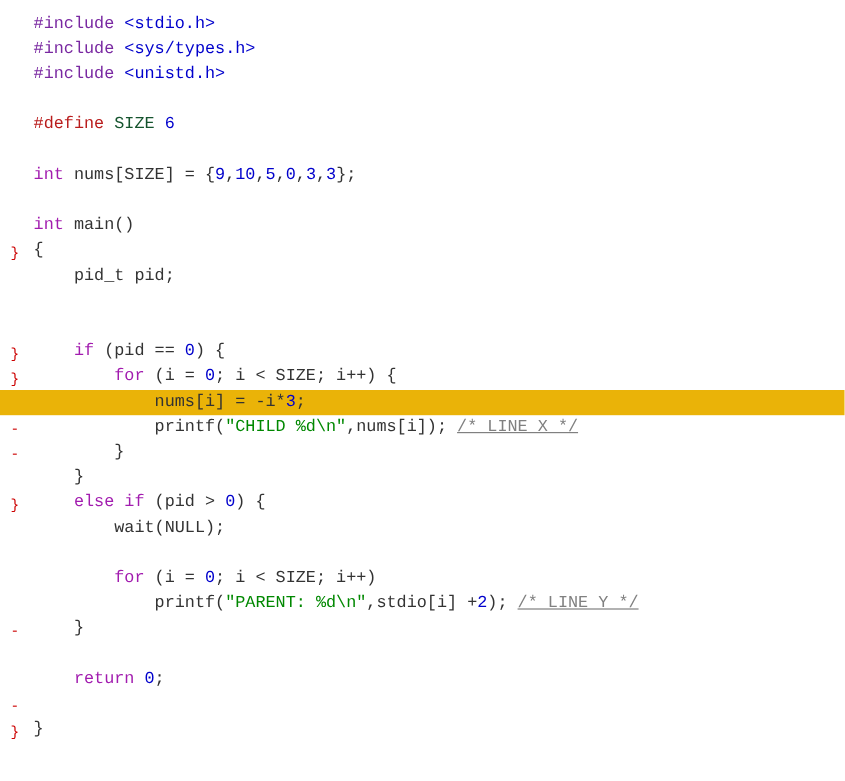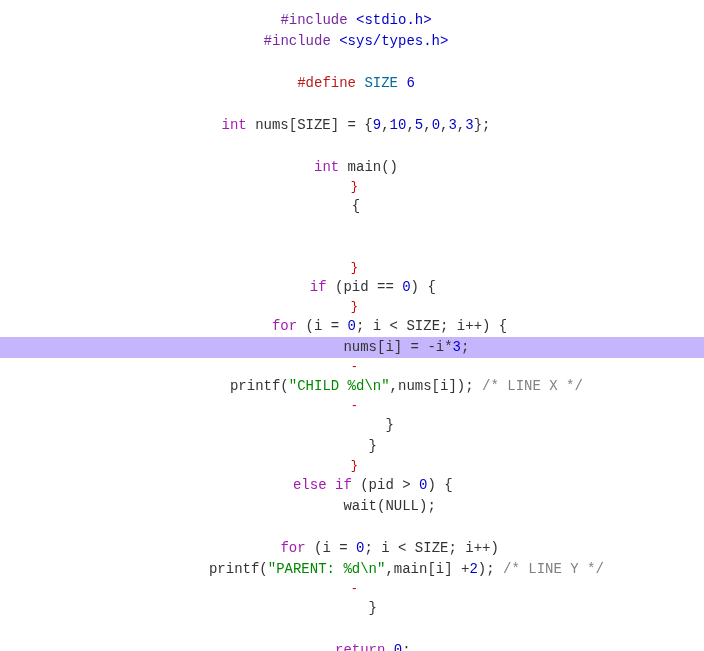--- a/index.html
+++ b/index.html
@@ -12,27 +12,26 @@
     }
     .code-container {
       width: 704px;
       min-height: 651px;
       background: #ffffff;
       padding: 10px 0;
       overflow: auto;
     }
     .line {
       display: flex;
-      align-items: center;
+      align-items: flex-end;
       min-height: 21px;
       position: relative;
-      flex-direction: column;
     }
     .line.highlighted {
-      background-color: #c4b5fd;
+      background-color: #eab308;
     }
     .line-gutter {
       width: 20px;
       min-width: 20px;
       display: flex;
       align-items: center;
       justify-content: flex-end;
       padding-right: 4px;
       color: #cc0000;
       font-size: 12px;
@@ -41,38 +40,42 @@
     .line-content {
       flex: 1;
       padding-left: 8px;
       white-space: pre;
     }
     
     .kw { color: #a21caf; font-weight: normal; } 
     .pp { color: #7928a1; } 
     .inc { color: #0000cc; } 
     .def-kw { color: #b91c1c; } 
-    .def-name { color: #0369a1; } 
+    .def-name { color: #14532d; } 
     .def-val { color: #0000cc; } 
     .num { color: #0000cc; } 
     .str { color: #008800; } 
-    .cmt { color: #808080; } 
+    .cmt { color: #808080; text-decoration: underline; } 
     .plain { color: #333333; }
   </style>
 </head>
 <body>
 
 <div class="code-container">
 <div class="line">
       <div class="line-gutter"></div>
       <div class="line-content"><span class="pp">#include </span><span class="inc">&lt;stdio.h&gt;</span></div>
     </div>
     <div class="line">
       <div class="line-gutter"></div>
       <div class="line-content"><span class="pp">#include </span><span class="inc">&lt;sys/types.h&gt;</span></div>
+    </div>
+    <div class="line">
+      <div class="line-gutter"></div>
+      <div class="line-content"><span class="pp">#include </span><span class="inc">&lt;unistd.h&gt;</span></div>
     </div>
     <div class="line">
       <div class="line-gutter"></div>
       <div class="line-content">&nbsp;</div>
     </div>
     <div class="line">
       <div class="line-gutter"></div>
       <div class="line-content"><span class="def-kw">#define </span><span class="def-name">SIZE </span><span class="def-val">6</span></div>
     </div>
     <div class="line">
@@ -87,20 +90,24 @@
       <div class="line-gutter"></div>
       <div class="line-content">&nbsp;</div>
     </div>
     <div class="line">
       <div class="line-gutter"></div>
       <div class="line-content"><span class="kw">int</span><span class="plain"> main()</span></div>
     </div>
     <div class="line">
       <div class="line-gutter">}</div>
       <div class="line-content"><span class="plain">{</span></div>
+    </div>
+    <div class="line">
+      <div class="line-gutter"></div>
+      <div class="line-content"><span class="plain">    pid_t pid;</span></div>
     </div>
     <div class="line">
       <div class="line-gutter"></div>
       <div class="line-content">&nbsp;</div>
     </div>
     <div class="line">
       <div class="line-gutter"></div>
       <div class="line-content">&nbsp;</div>
     </div>
     <div class="line">
@@ -138,21 +145,21 @@
     <div class="line">
       <div class="line-gutter"></div>
       <div class="line-content">&nbsp;</div>
     </div>
     <div class="line">
       <div class="line-gutter"></div>
       <div class="line-content"><span class="plain">        </span><span class="kw">for</span><span class="plain"> (i = </span><span class="num">0</span><span class="plain">; i &lt; SIZE; i++)</span></div>
     </div>
     <div class="line">
       <div class="line-gutter"></div>
-      <div class="line-content"><span class="plain">            printf(</span><span class="str">"PARENT: %d\n"</span><span class="plain">,main[i] +</span><span class="num">2</span><span class="plain">); </span><span class="cmt">/* LINE Y */</span></div>
+      <div class="line-content"><span class="plain">            printf(</span><span class="str">"PARENT: %d\n"</span><span class="plain">,stdio[i] +</span><span class="num">2</span><span class="plain">); </span><span class="cmt">/* LINE Y */</span></div>
     </div>
     <div class="line">
       <div class="line-gutter">-</div>
       <div class="line-content"><span class="plain">    }</span></div>
     </div>
     <div class="line">
       <div class="line-gutter"></div>
       <div class="line-content">&nbsp;</div>
     </div>
     <div class="line">

